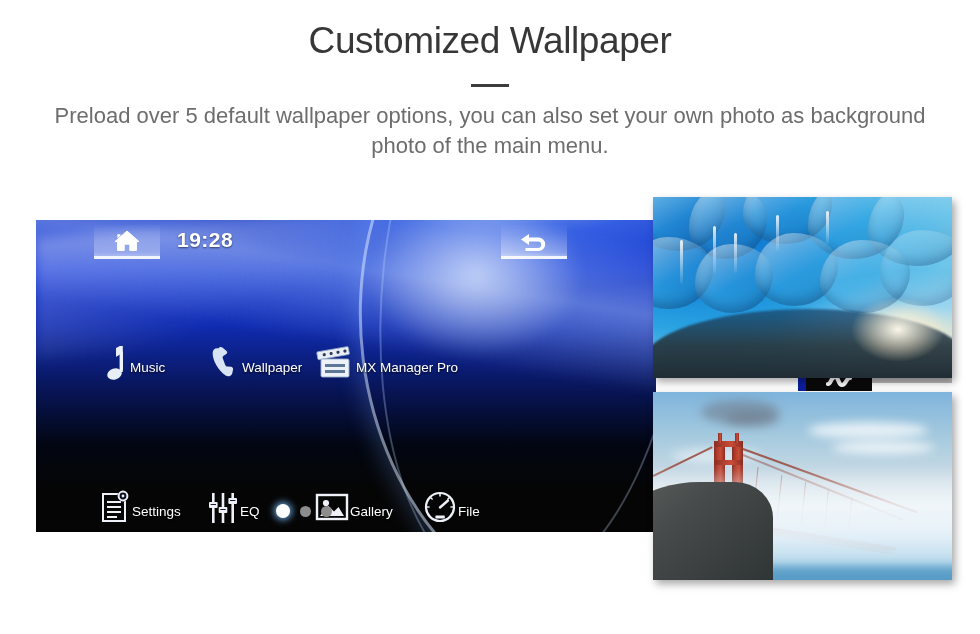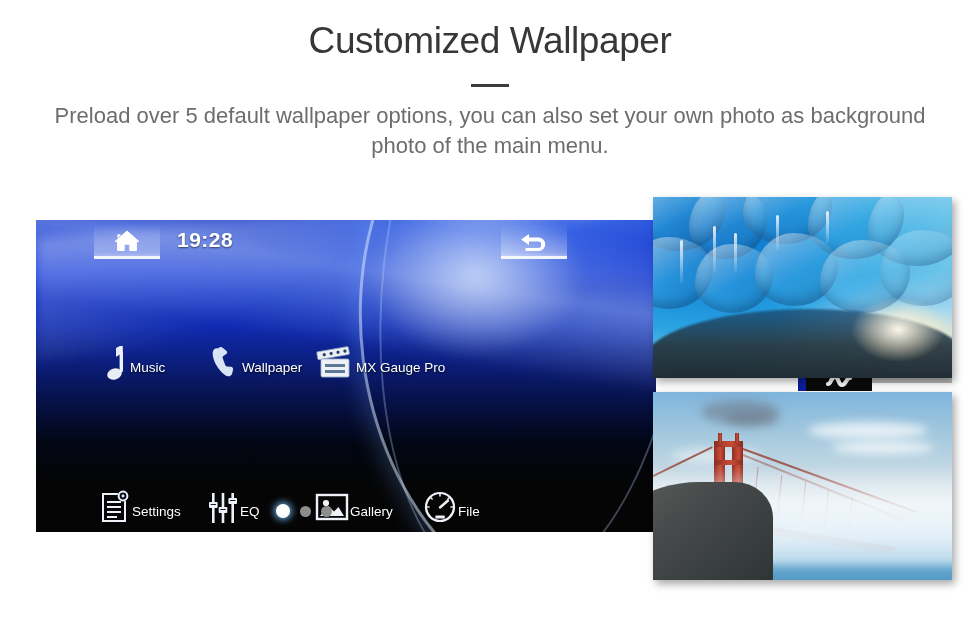--- a/index.html
+++ b/index.html
@@ -398,21 +398,21 @@
               <circle cx="12" cy="7" r="1.6" fill="#2b3b55"></circle>
               <circle cx="19" cy="7" r="1.6" fill="#2b3b55"></circle>
               <circle cx="26" cy="7" r="1.6" fill="#2b3b55"></circle>
               <circle cx="33" cy="7" r="1.6" fill="#2b3b55"></circle>
             </g>
             <rect x="7" y="13" width="28" height="18" rx="1.5" fill="#eef2f8" stroke="#9aafca" stroke-width="0.9"></rect>
             <rect x="11" y="18" width="20" height="3" fill="#5d7796"></rect>
             <rect x="11" y="24" width="20" height="3" fill="#5d7796"></rect>
           </svg>
         </span>
-        <span class="lbl">MX Gauge Pro</span>
+        <span class="lbl">MX Manager Pro</span>
       </div>
     </div>
 
     <div class="hu-row" style="margin-top:37px">
       <div class="hu-app" style="margin-left:62px">
         <span class="ico">
           <svg width="34" height="36" viewBox="0 0 34 36">
             <rect x="5" y="4" width="22" height="27" fill="none" stroke="#eef2f8" stroke-width="2"></rect>
             <rect x="9" y="11" width="14" height="2" fill="#eef2f8"></rect>
             <rect x="9" y="16" width="14" height="2" fill="#eef2f8"></rect>

